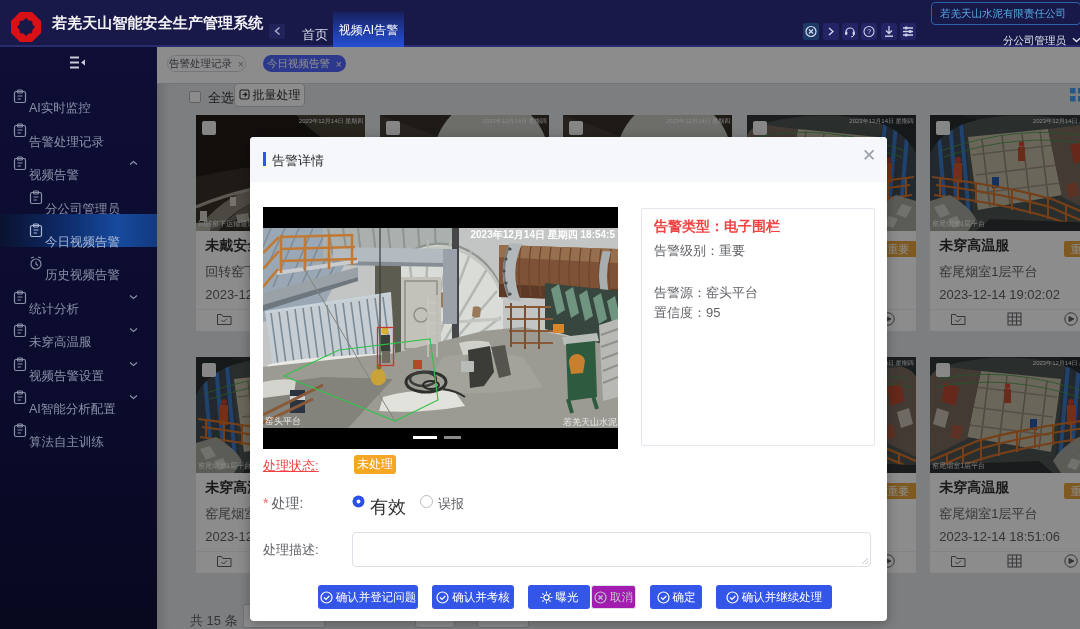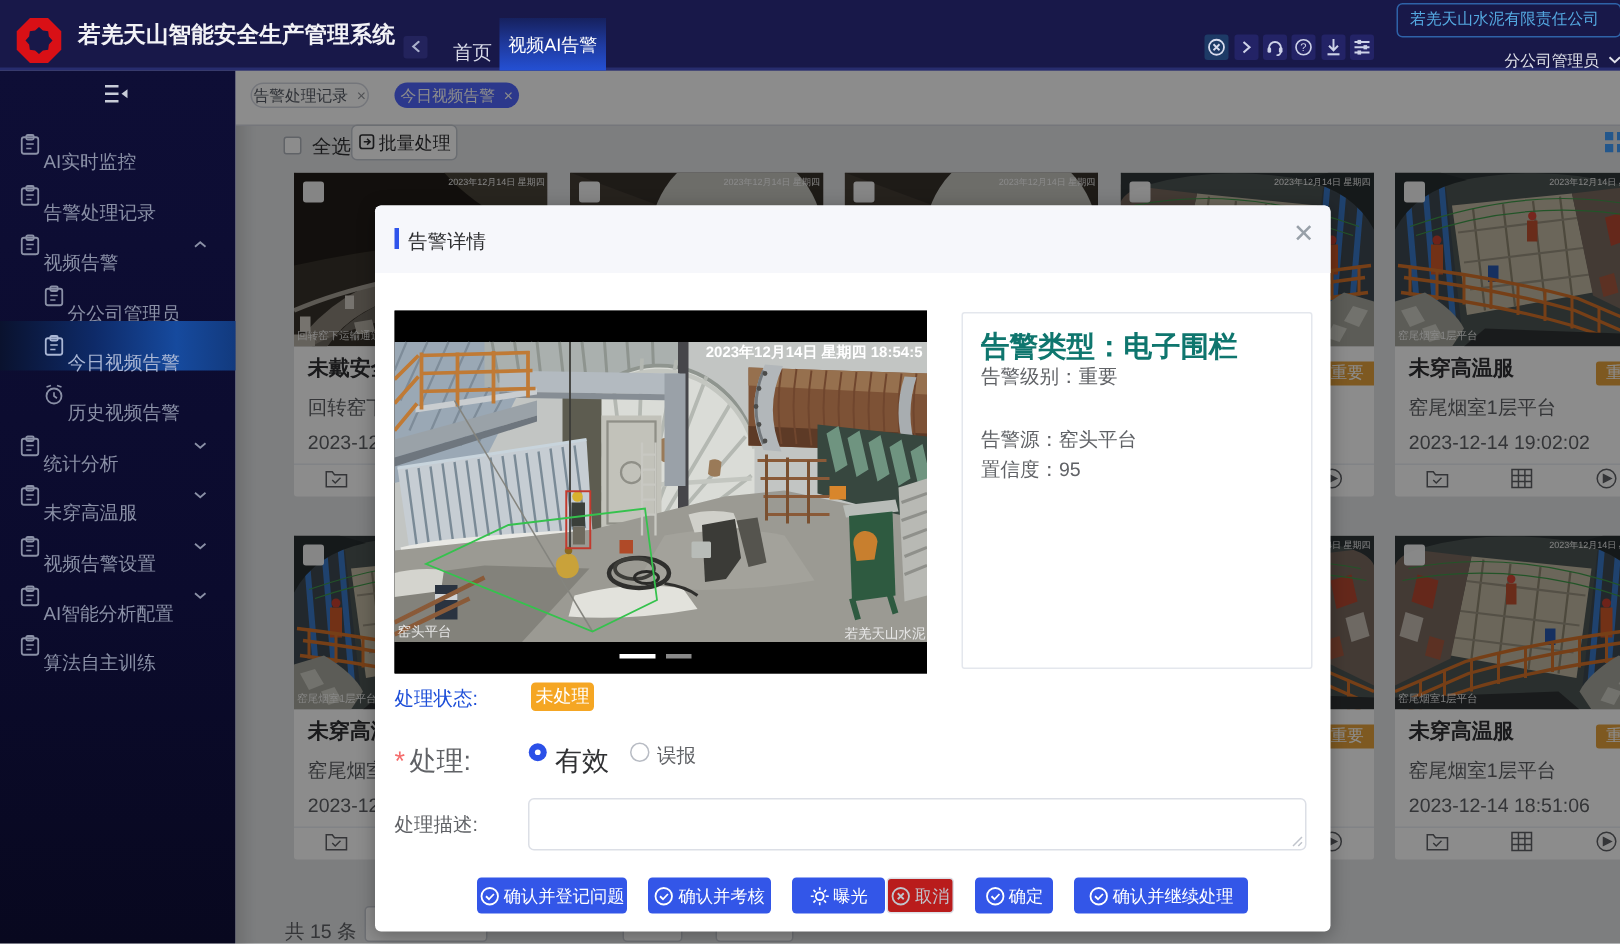--- a/index.html
+++ b/index.html
@@ -50,33 +50,33 @@
 #mask{position:absolute;left:0;top:0;width:923px;height:582px;background:rgba(0,0,0,0.45);z-index:40;}
 
 #dialog{position:absolute;left:93px;top:90px;width:637px;height:484px;background:#fff;border-radius:4px;box-shadow:0 2px 12px rgba(0,0,0,0.3);z-index:50;}
 #dlg-head{position:absolute;left:0;top:0;width:637px;height:45px;background:#f6f7fb;border-radius:4px 4px 0 0;}
 #dlg-bar{position:absolute;left:13px;top:15px;width:3px;height:14px;background:#2f54eb;}
 #dlg-title{position:absolute;left:22px;top:15px;font-size:13px;color:#303133;}
 #dlg-close{position:absolute;left:612px;top:8px;font-size:17px;color:#98a0a8;}
 #dlg-photo{position:absolute;left:13px;top:70px;width:355px;height:242px;background:#000;}
 #infobox{position:absolute;left:391px;top:71px;width:234px;height:238px;border:1px solid #e4e7ed;border-radius:2px;}
 .inf{position:absolute;left:12px;font-size:13px;color:#606266;white-space:nowrap;}
-#lbl-status{position:absolute;left:13px;top:320px;font-size:13px;color:#1d4ed8;}
+#lbl-status{position:absolute;left:13px;top:320px;font-size:13px;color:#ef4444;text-decoration:underline;}
 #badge-status{position:absolute;left:104px;top:318px;width:42px;height:19px;background:#f5a623;border-radius:3px;color:#fff;font-size:12px;text-align:center;line-height:19px;}
-#row-handle{position:absolute;left:13px;top:358px;font-size:18px;color:#606266;}
+#row-handle{position:absolute;left:13px;top:358px;font-size:14px;color:#606266;}
 #row-handle .star{color:#f56c6c;margin-right:3px;}
 #radio1{position:absolute;left:102px;top:358px;width:13px;height:13px;}
 #radio1lbl{position:absolute;left:120px;top:358px;font-size:18px;color:#303133;}
 #radio2{position:absolute;left:170px;top:358px;width:13px;height:13px;border:1px solid #b8bcc4;border-radius:50%;background:#fff;}
 #radio2lbl{position:absolute;left:188px;top:358px;font-size:13px;color:#606266;}
 #lbl-desc{position:absolute;left:13px;top:404px;font-size:13px;color:#606266;}
 #textarea{position:absolute;left:102px;top:395px;width:519px;height:35px;border:1px solid #dcdfe6;border-radius:4px;background:#fff;}
 .fbtn{position:absolute;top:448px;height:24px;background:#3356e8;border-radius:3px;color:#fff;font-size:11.5px;display:flex;align-items:center;justify-content:center;white-space:nowrap;}
 .fbtn svg{margin-right:3px;flex:none;}
-#fb4{background:#b91c1c;border:1px solid #dcdfe6;color:#c0c4cc;}
+#fb4{background:#a21caf;border:1px solid #dcdfe6;color:#c0c4cc;}
 </style>
 </head>
 <body>
 
 <div id="header">
   <svg id="logo" viewBox="0 0 30 30">
       <path d="M9,0 L21,0 L30,9 L30,21 L21,30 L9,30 L0,21 L0,9 Z" fill="#d91016"></path>
       <path d="M15,6 L17.6,8.4 L21.1,8.9 L21.6,12.4 L24,15 L21.6,17.6 L21.1,21.1 L17.6,21.6 L15,24 L12.4,21.6 L8.9,21.1 L8.4,17.6 L6,15 L8.4,12.4 L8.9,8.9 L12.4,8.4 Z" fill="#181849"></path>
     </svg>
   <div id="title">若羌天山智能安全生产管理系统</div>
@@ -782,21 +782,21 @@
 
 <text x="2" y="217" font-size="9" fill="#e8e8e8" font-family="Liberation Sans">窑头平台</text>
 <text x="300" y="218" font-size="9" fill="#e8e8e8" font-family="Liberation Sans">若羌天山水泥</text>
 
 <rect x="0" y="221" width="355" height="21" fill="#000"></rect>
 <rect x="150" y="229" width="24" height="3" fill="#fff"></rect>
 <rect x="181" y="229" width="17" height="3" fill="#8a8a8a"></rect>
 </svg>
     </div>
     <div id="infobox">
-      <div class="inf" style="top:9px;font-weight:bold;color:#0f766e;font-size:19px;">告警类型：电子围栏</div>
+      <div class="inf" style="top:9px;font-weight:bold;color:#ef4444;font-size:14px;">告警类型：电子围栏</div>
       <div class="inf" style="top:33px;">告警级别：重要</div>
       <div class="inf" style="top:75px;">告警源：窑头平台</div>
       <div class="inf" style="top:95px;">置信度：95</div>
     </div>
     <div id="lbl-status">处理状态:</div>
     <div id="badge-status">未处理</div>
     <div id="row-handle"><span class="star">*</span>处理:</div>
     <svg id="radio1" viewBox="0 0 13 13">
         <circle cx="6.5" cy="6.5" r="6" fill="#2b50e8"></circle>
         <circle cx="6.5" cy="6.5" r="1.9" fill="#fff"></circle>

